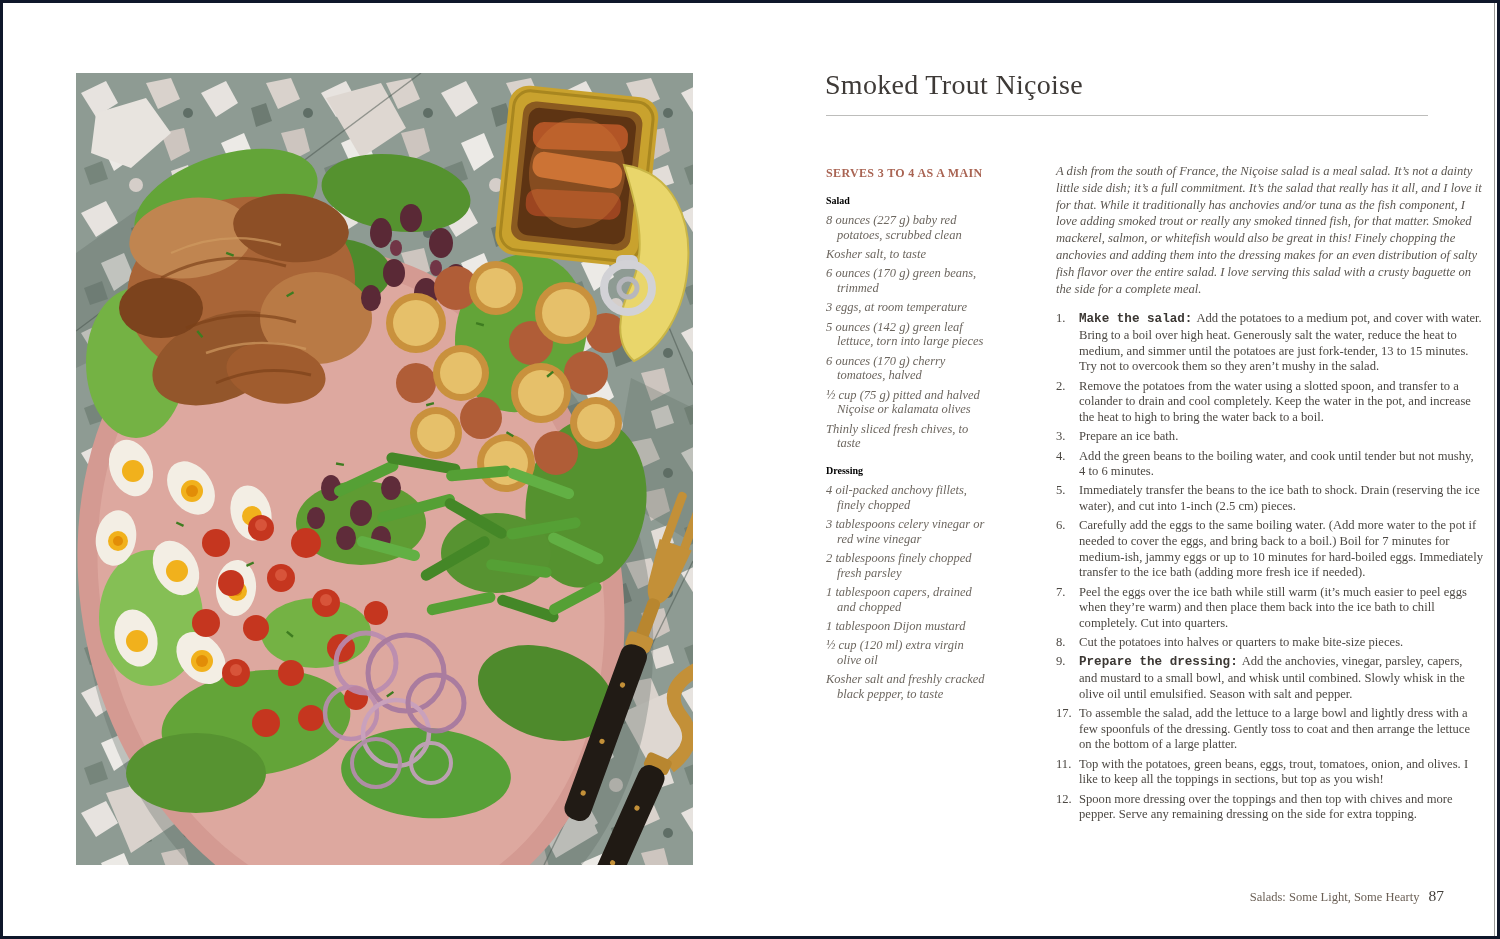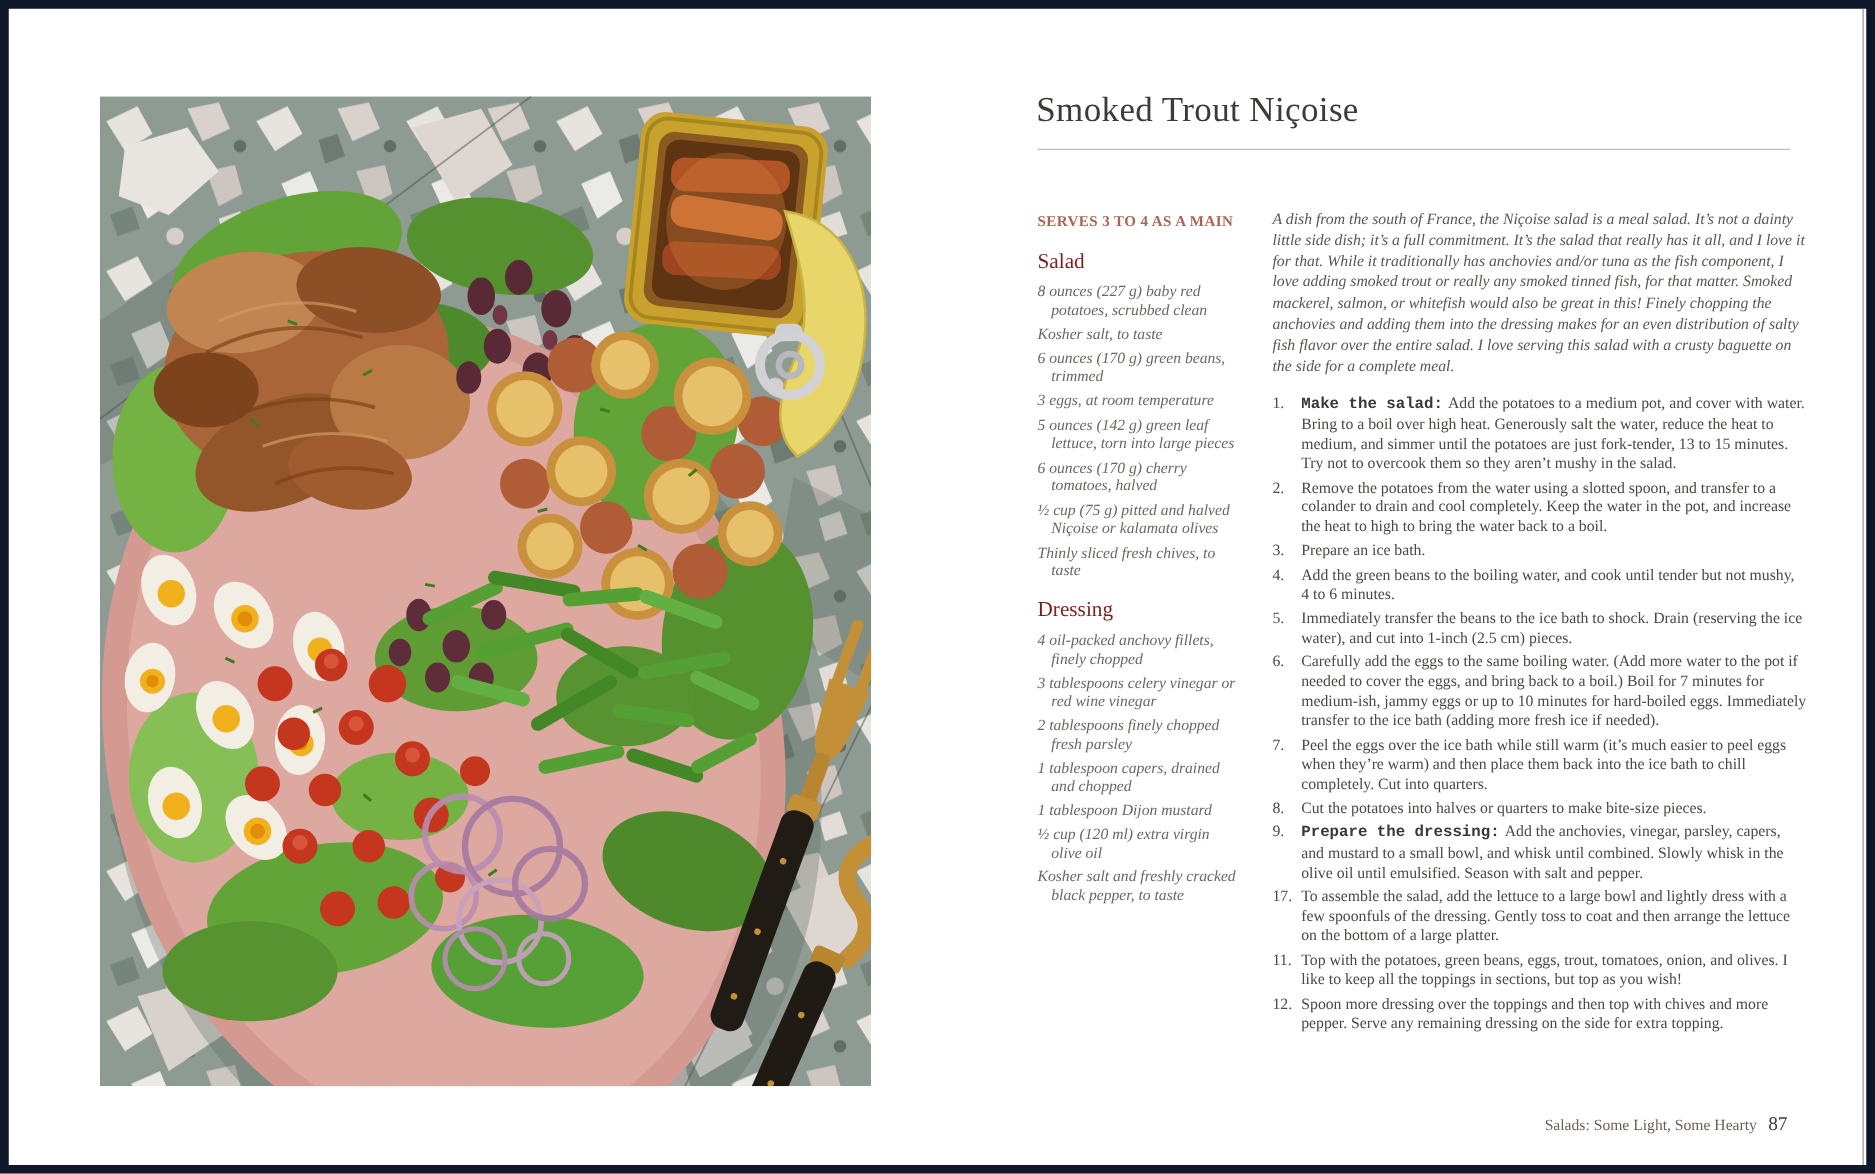--- a/index.html
+++ b/index.html
@@ -1,48 +1,48 @@
 <!DOCTYPE html>
 <html><head>
 <meta charset="utf-8">
 <style>
   html,body{margin:0;padding:0;background:#ffffff;}
   .page{position:relative;width:1500px;height:939px;background:#ffffff;overflow:hidden;
-        border:7px solid #0f172a;box-sizing:border-box;
+        border:3px solid #0f172a;box-sizing:border-box;
         font-family:"Liberation Serif", serif;}
   .page::after{content:"";position:absolute;right:2px;top:0;bottom:0;width:1px;background:#9a9a98;}
 
   
   .photo{position:absolute;left:73px;top:70px;width:617px;height:792px;margin:0;overflow:hidden;}
   .photo svg{display:block;}
 
   
   .title{position:absolute;left:822px;top:66px;margin:0;font-size:28px;font-weight:400;
          color:#3e3a37;letter-spacing:.3px;}
   .rule{position:absolute;left:823px;top:112px;width:602px;height:1px;background:#bdbdbb;}
 
   .ingredients{position:absolute;left:823px;top:163px;width:164px;}
   .serves{font-size:12px;font-weight:700;color:#a96453;letter-spacing:.35px;white-space:nowrap;}
-  .grp-head{margin:14px 0 7px 0;font-size:17px;font-weight:400;color:#7f1d1d;}
+  .grp-head{margin:14px 0 7px 0;font-size:10px;font-weight:700;color:#000000;}
   .ing-list{list-style:none;margin:0;padding:0;font-style:italic;}
   .ing-list li{font-size:12.5px;line-height:1.18;color:#6c665f;margin:0 0 4.5px 0;
                padding-left:11px;text-indent:-11px;}
 
-  .method{position:absolute;left:1011px;top:160px;width:427px;}
+  .method{position:absolute;left:1053px;top:160px;width:427px;}
   .intro{margin:0 0 14px 0;font-style:italic;font-size:12.6px;line-height:16.8px;color:#5b5650;}
   .step{display:flex;margin:0 0 3.5px 0;font-size:12.6px;line-height:15.7px;color:#4c4843;}
   .step .num{flex:0 0 23px;}
   .step .lead{color:#3b3733;}
   .step .lead:not(:empty){margin-right:4px;font-family:Liberation Mono, monospace;}
 
   .note{position:absolute;left:823px;top:834px;width:175px;margin:0;
         font-family:"Liberation Sans", sans-serif;font-size:11px;line-height:1.5;color:#8f8f8d;}
   .note b{color:#6d6d6b;font-weight:700;}
 
-  .footer{position:absolute;right:63px;top:884px;white-space:nowrap;margin-left:30px;}
+  .footer{position:absolute;right:53px;top:884px;white-space:nowrap;margin-left:30px;}
   .footer .sect{font-size:12.5px;color:#6a5f55;}
   .footer .pgnum{font-size:15.5px;color:#413d39;margin-left:9px;}
 </style>
 </head>
 <body>
 
 <div class="page">
 
   <figure class="photo">
     <svg viewBox="0 0 617 792" width="617" height="792" xmlns="http://www.w3.org/2000/svg">

